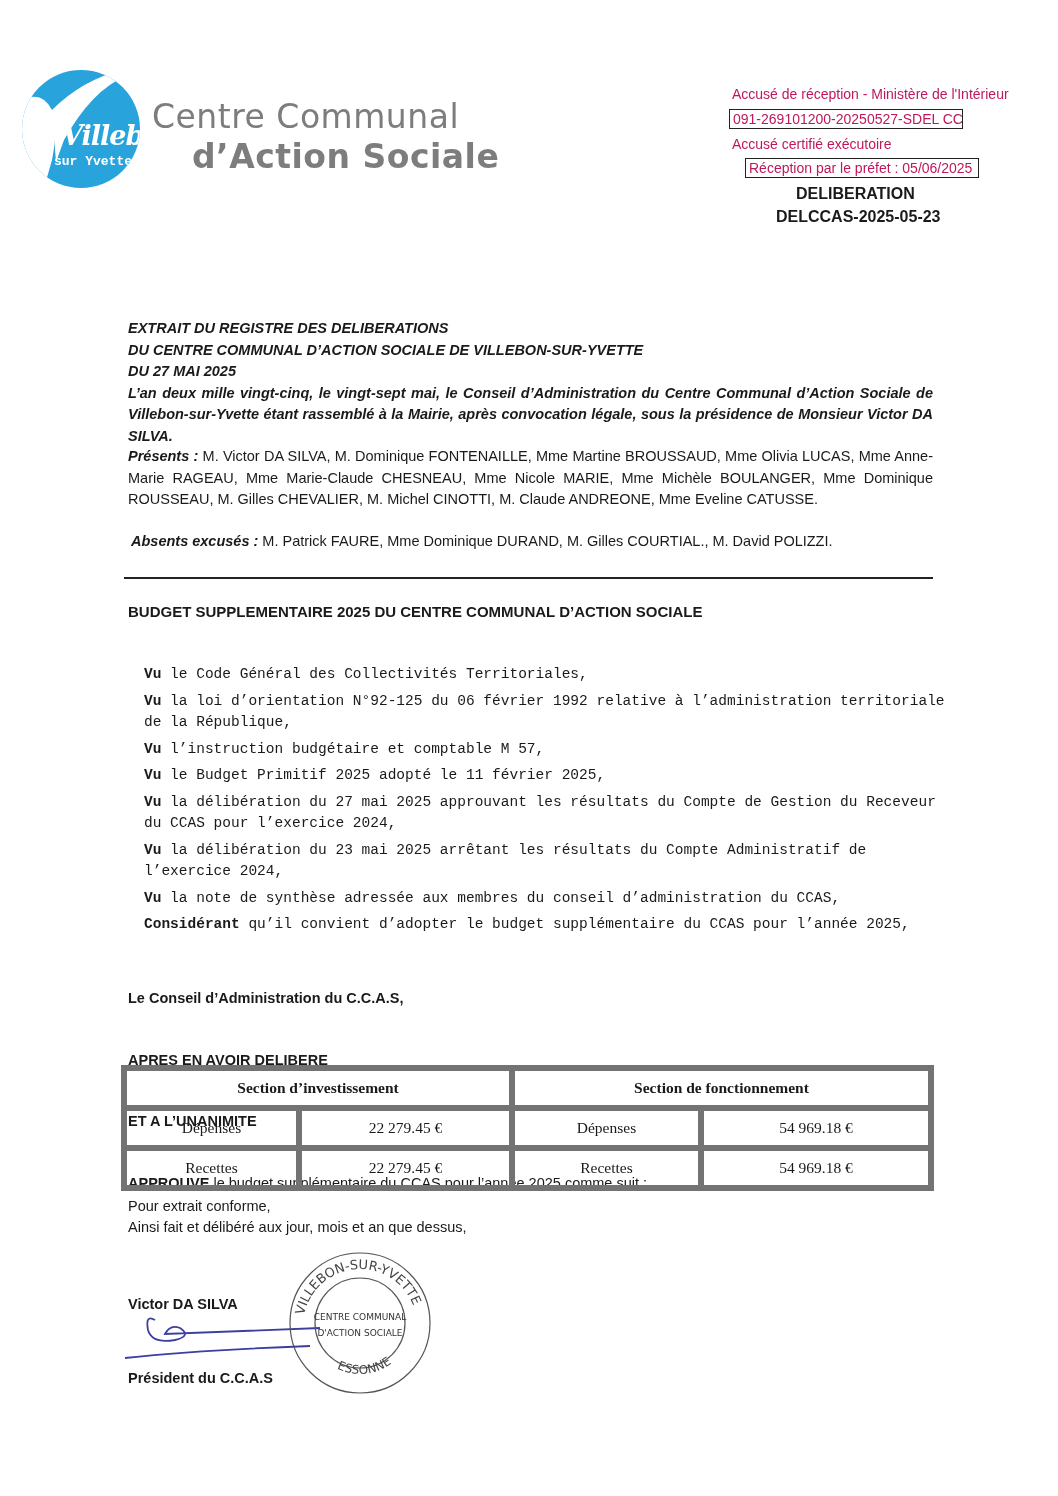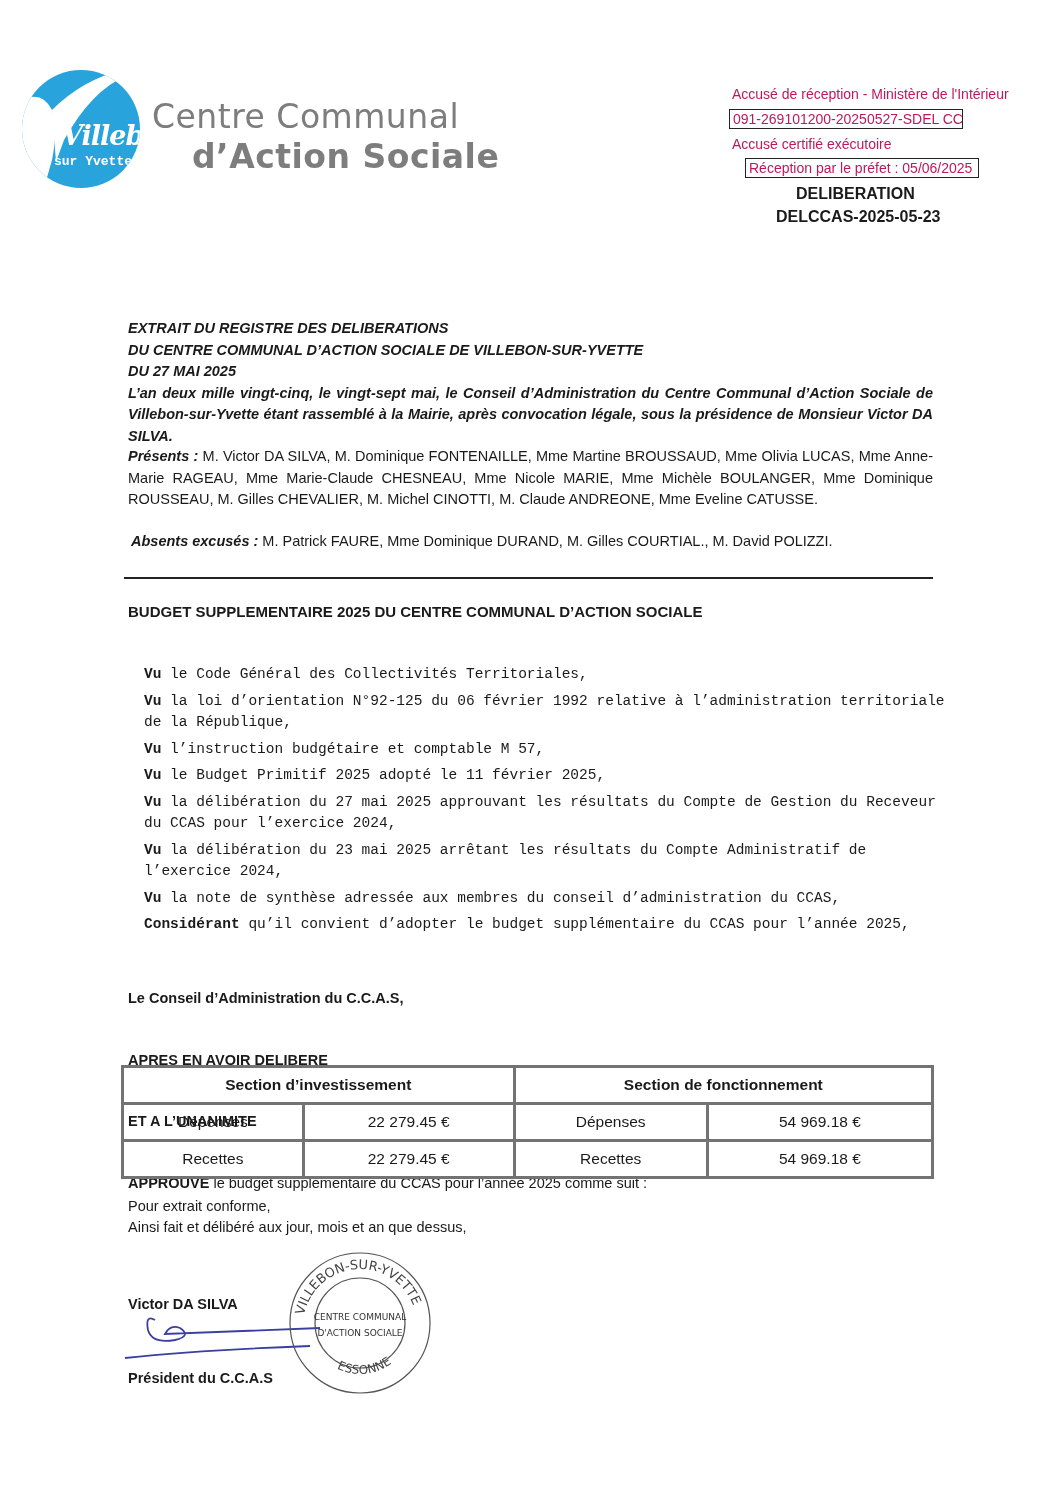--- a/index.html
+++ b/index.html
@@ -46,21 +46,21 @@
     .vu-list { left: 144px; top: 664px; width: 805px; font-family: Liberation Mono, monospace; }
     .vu-item { margin: 0 0 5px 0; }
     .bold { font-weight: bold; }
 
     .council { left: 128px; top: 948px; }
     .council div { line-height: 21.5px; font-size: 14.5px; margin-top: 40px; }
 
     
     table.budget { position: absolute; left: 121px; top: 1065px; width: 813px;
                    border-collapse: collapse; font-family: "Liberation Sans", sans-serif; font-size: 15.5px; }
-    table.budget td, table.budget th { border: 3px solid #737373; text-align: center; height: 34px; padding: 0; }
+    table.budget td, table.budget th { border: 6px solid #737373; text-align: center; height: 34px; padding: 0; font-family: Liberation Serif, serif; }
     table.budget th { font-weight: bold; }
     table.budget tr { height: 35px; }
 
     .closing { left: 128px; top: 1196px; font-size: 14.5px; line-height: 20.5px; }
     .signer { left: 128px; top: 1284px; font-weight: bold; font-size: 14.5px; margin-top: 12px; }
     .signer-title { left: 128px; top: 1370px; font-weight: bold; font-size: 14.5px; }
 
     .signature { left: 120px; top: 1300px; }
     .seal { left: 285px; top: 1248px; }
   </style>

